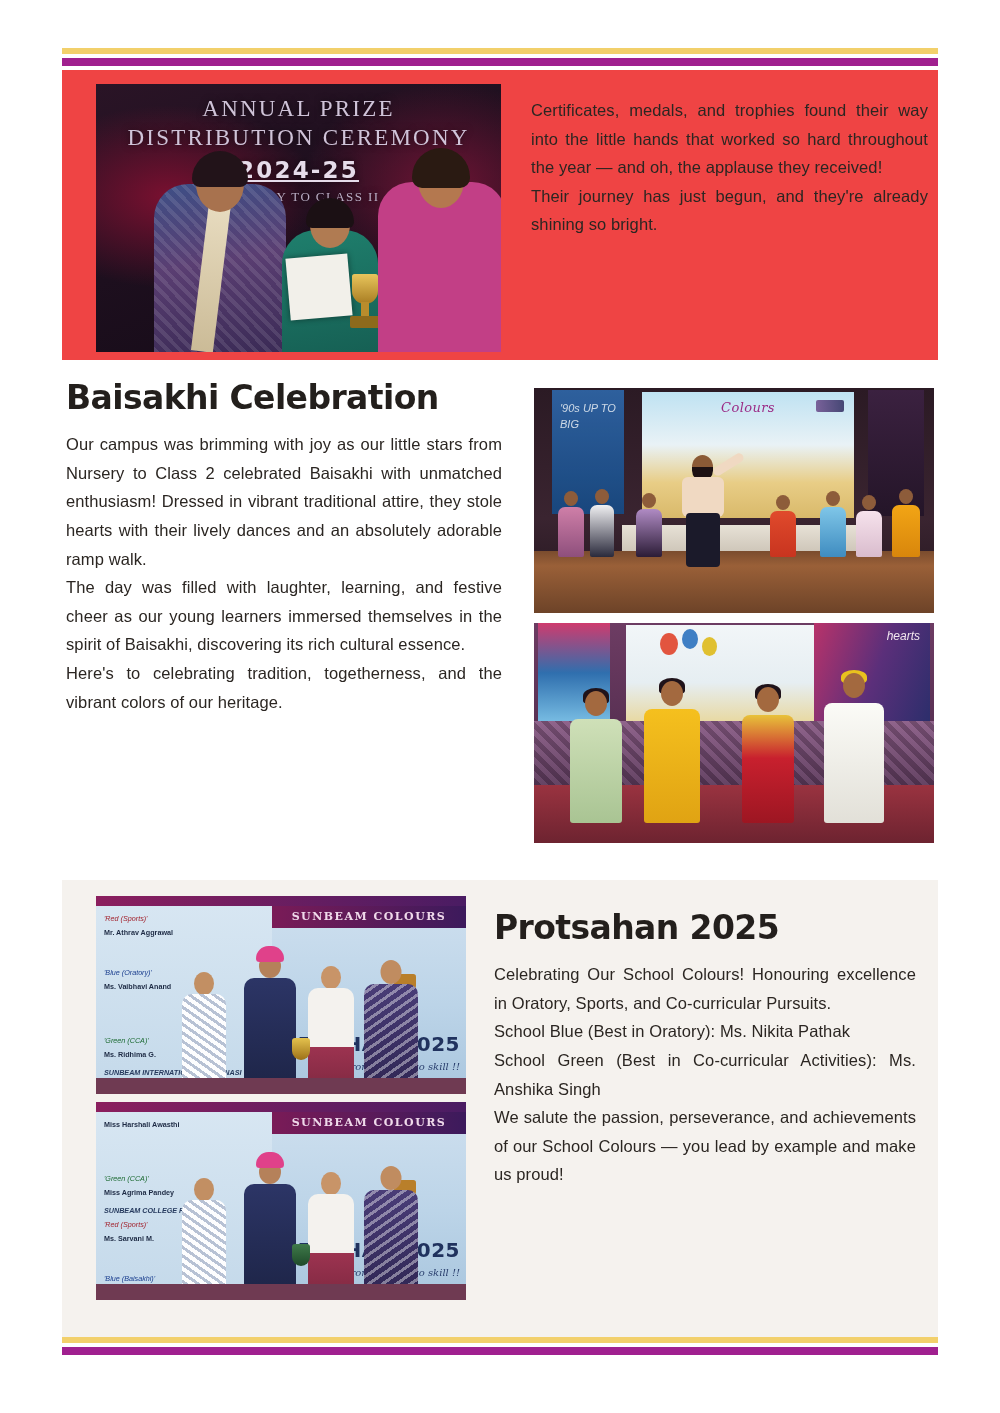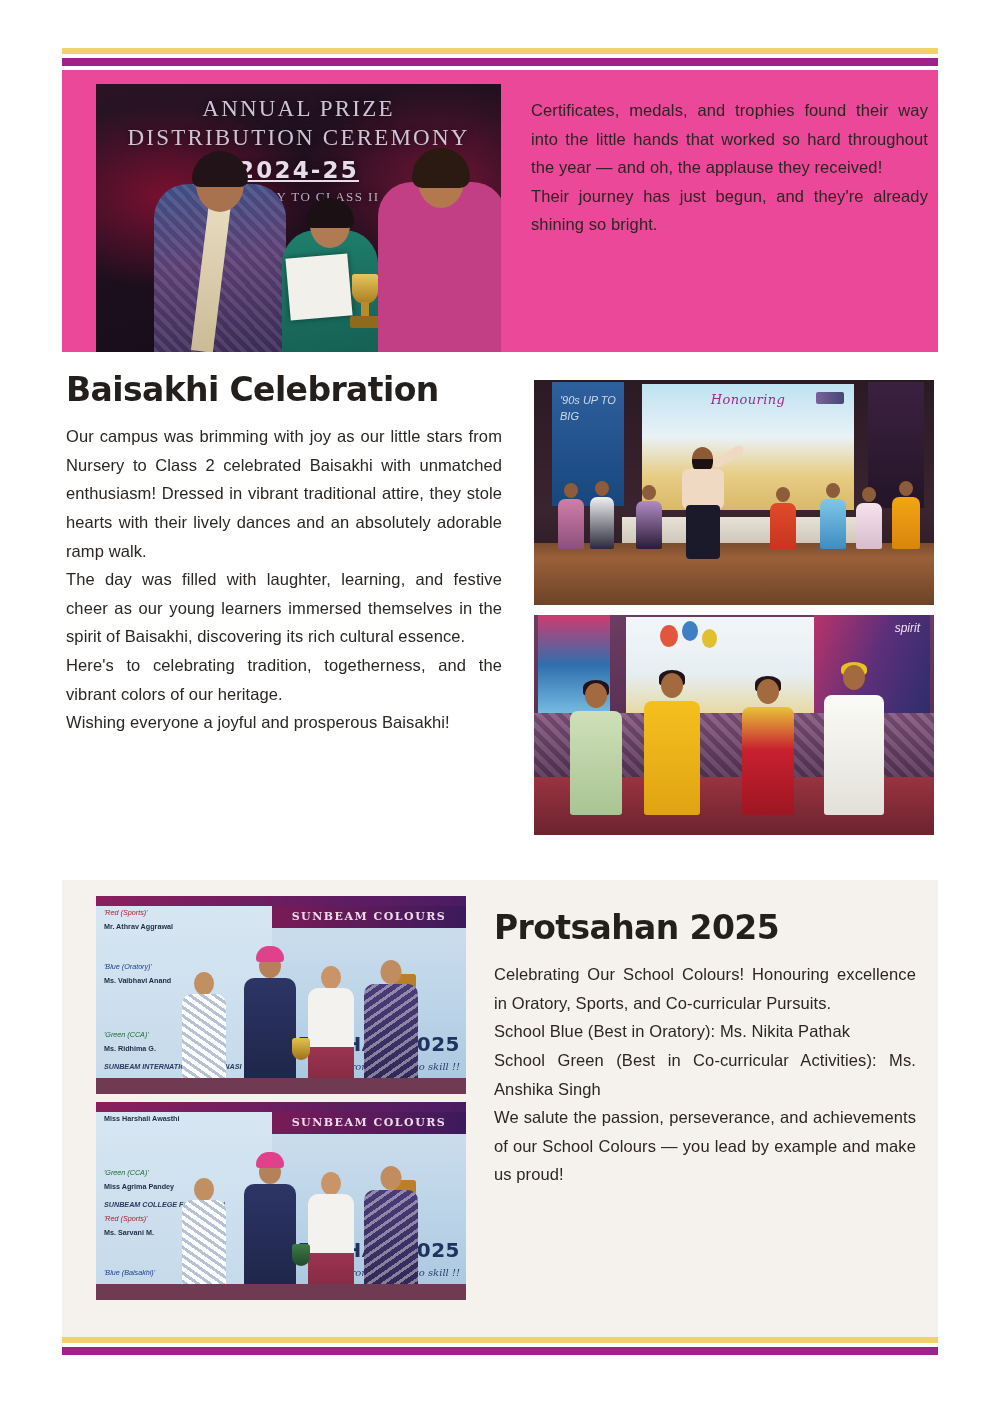--- a/index.html
+++ b/index.html
@@ -30,24 +30,24 @@
   .rule-band .bar-purple { height: 8px; background: #a0208f; }
 
   .band-top { position: absolute; left: 62px; top: 48px; }
   .band-bottom { position: absolute; left: 62px; top: 1337px; }
 
   
   .panel {
     position: absolute;
     left: 62px;
     width: 876px;
-    background: #ec4899;
+    background: #ef4444;
   }
   #panel-prize    { top: 70px;  height: 300px; }
-  #panel-baisakhi { top: 352px; height: 418px; background: #ffffff; }
+  #panel-baisakhi { top: 360px; height: 418px; background: #ffffff; }
   #panel-protsahan{ top: 880px; height: 457px; background: #f5f2ee; }
 
   
   .body-text {
     font-size: 16.5px;
     line-height: 28.6px;
     text-align: justify;
     color: #2b2622;
     margin: 0;
     letter-spacing: 0.1px;
@@ -256,21 +256,21 @@
   .kid .head { position:absolute; top:0; left: 50%; transform: translateX(-50%); border-radius:50%; background:#a3693f; }
   .kid .hair { position:absolute; top:-3px; left:50%; transform:translateX(-50%); border-radius: 50% 50% 20% 20%; background:#20131a;}
   .kid .outfit { position:absolute; bottom:0; left:0; right:0; border-radius: 8px 8px 3px 3px; }
 
   
   .pr-bg { position:absolute; inset:0; background: linear-gradient(180deg,#cfe0ef 0%, #bcd4e8 55%, #a9c6de 100%); }
   .pr-topbar { position:absolute; left:0; right:0; top:0; height: 10px; background: linear-gradient(90deg,#8b1f5e,#4a1c63); }
   .pr-listpanel {
     position:absolute; left: 0; top: 10px; width: 176px; bottom: 0;
     background: linear-gradient(180deg,#d7e6f2,#c4d9ea);
-    padding: 0 8px;
+    padding: 6px 8px;
     font-size: 7.2px;
     line-height: 14px;
     color: #1d2a44;
     overflow: hidden;
   }
   .pr-listpanel .nm { font-weight: bold; display:block; white-space:nowrap; }
   .pr-listpanel .cl { display:block; white-space:nowrap; font-style: italic; }
   .pr-listpanel .cl.blue { color:#1b3f8f;margin-top:26px; }
   .pr-listpanel .cl.green { color:#1d6b33;margin-top:40px; }
   .pr-listpanel .cl.red { color:#a11f2a; }
@@ -358,33 +358,32 @@
 
   <div class="panel" id="panel-baisakhi">
     <div class="inner">
 
       <div class="col-text">
         <h2 class="section-heading">Baisakhi Celebration</h2>
         <p class="body-text">
           <span class="ln">Our campus was brimming with joy as our little stars from Nursery to Class 2 celebrated Baisakhi with unmatched enthusiasm! Dressed in vibrant traditional attire, they stole hearts with their lively dances and an absolutely adorable ramp walk.</span>
           <span class="ln">The day was filled with laughter, learning, and festive cheer as our young learners immersed themselves in the spirit of Baisakhi, discovering its rich cultural essence.</span>
           <span class="ln">Here's to celebrating tradition, togetherness, and the vibrant colors of our heritage.</span>
-          <span class="ln">Wishing everyone a joyful and prosperous Baisakhi!</span>
         </p>
       </div>
 
       <div class="col-photos">
 
         <div class="photo" id="photo-baisakhi-1">
           <div class="bk1-bg"></div>
           <div class="bk1-banner-l">
             <span>'90s UP TO BIG</span>
           </div>
           <div class="bk1-backdrop">
-            <span class="title">Honouring</span>
+            <span class="title">Colours</span>
             <span class="logo"></span>
           </div>
           <div class="bk1-banner-r"></div>
           <div class="bk1-riser"></div>
           <div class="bk1-stage"></div>
 
           <div class="dancer" style="left:24px;width:26px;height:66px;">
             <span class="h" style="left:6px;width:14px;height:15px;"></span>
             <span class="t" style="width:26px;height:50px;background:linear-gradient(180deg,#cf7fa8,#8e4f7c);"></span>
           </div>
@@ -423,21 +422,21 @@
 
         <div class="photo" id="photo-baisakhi-2">
           <div class="bk2-bg"></div>
           <div class="bk2-banner-l"></div>
           <div class="bk2-screen">
             <span class="bk2-balloon" style="left:34px;top:8px;width:18px;height:22px;background:#e2553f;"></span>
             <span class="bk2-balloon" style="left:56px;top:4px;width:16px;height:20px;background:#3f7fc4;"></span>
             <span class="bk2-balloon" style="left:76px;top:12px;width:15px;height:19px;background:#e0c030;"></span>
           </div>
           <div class="bk2-banner-r">
-            <span>spirit</span>
+            <span>hearts</span>
           </div>
           <div class="bk2-wall"></div>
           <div class="bk2-floor"></div>
 
           <div class="kid" style="left:36px;width:52px;height:132px;">
             <span class="hair" style="width:26px;height:16px;"></span>
             <span class="head" style="width:22px;height:25px;"></span>
             <span class="outfit" style="height:104px;background:linear-gradient(180deg,#cfe0b8,#a9c493);"></span>
           </div>
           <div class="kid" style="left:110px;width:56px;height:142px;">

